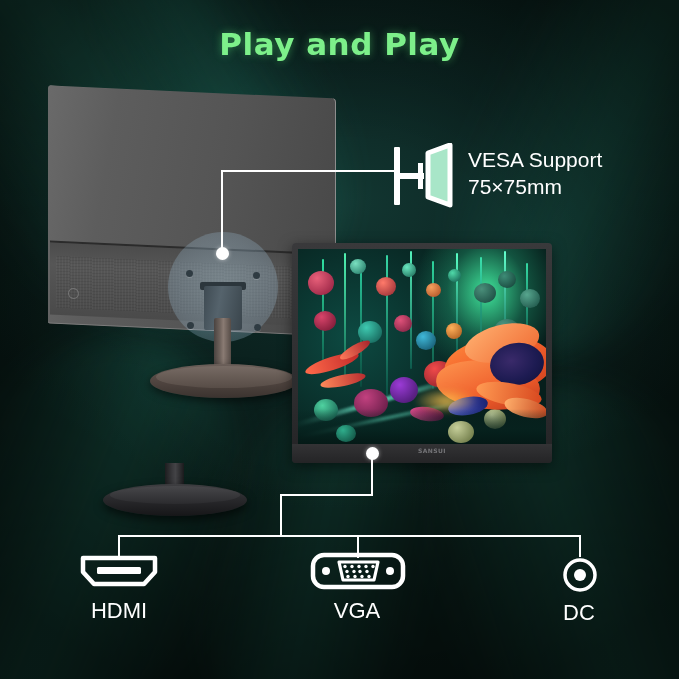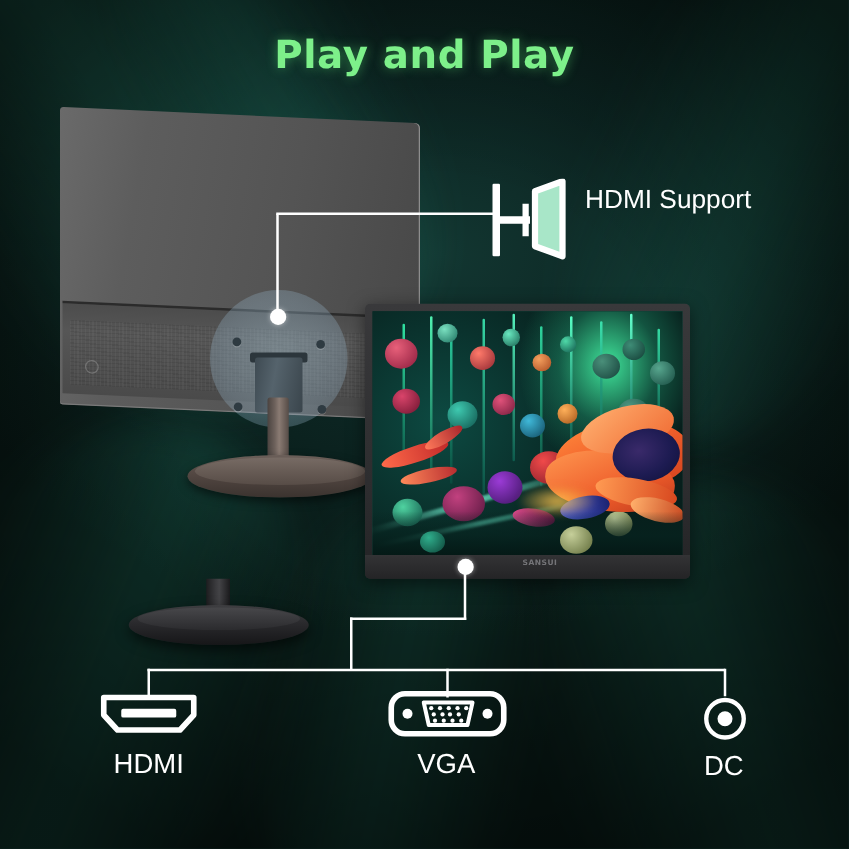--- a/index.html
+++ b/index.html
@@ -366,21 +366,22 @@
 
       <rect x="4" y="4" width="6" height="58" fill="#ffffff" rx="1"></rect>
 
       <rect x="10" y="30" width="24" height="6" fill="#ffffff"></rect>
 
       <rect x="28" y="20" width="5" height="26" fill="#ffffff"></rect>
 
       <path d="M38 10 L60 2 L60 62 L38 54 Z" fill="#a8e6c8" stroke="#ffffff" stroke-width="5" stroke-linejoin="round"></path>
     </svg>
     <div class="vesa-text">
-      <div>HDMI Support</div>
+      <div>VESA Support</div>
+      <div>75×75mm</div>
     </div>
   </div>
 
   <div id="front-monitor">
     <div class="front-bezel"></div>
     <div class="front-screen">
       <div class="art art-bg"></div>
 
       <div class="stem" style="left:24px; top:10px; height:110px; background:linear-gradient(180deg,#2fe0a0,#0d5c4c);"></div>
       <div class="stem" style="left:46px; top:4px; height:130px; background:linear-gradient(180deg,#4ff0b0,#0d5c4c);"></div>

